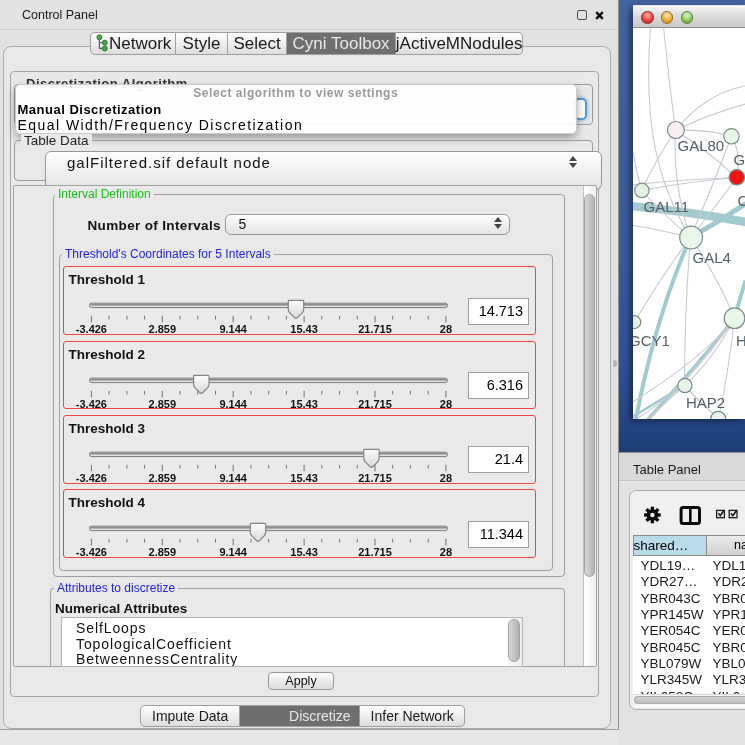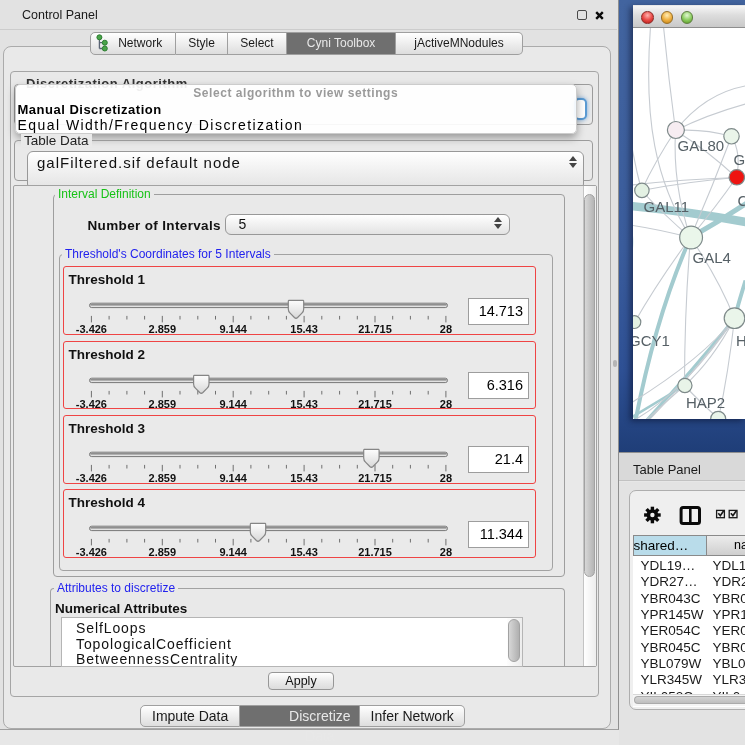--- a/index.html
+++ b/index.html
@@ -6,21 +6,21 @@
 .a{position:absolute}
 .gb{position:absolute;border:1px solid #9b9b9b;border-radius:4px}
 .gt{position:absolute;background:#e9e9e9;padding:0 3px;font-size:12px;line-height:13px}
 .combo{position:absolute;border:1px solid #989898;border-radius:6px;
 background:linear-gradient(#ffffff,#f2f2f2 45%,#e3e3e3);font-size:15px;letter-spacing:1px;color:#111}
 .ud{position:absolute;width:9px}
 .ud .u{width:0;height:0;border-left:4px solid transparent;border-right:4px solid transparent;border-bottom:5px solid #444;margin-bottom:2px}
 .ud .d{width:0;height:0;border-left:4px solid transparent;border-right:4px solid transparent;border-top:5px solid #444}
 .vf{position:absolute;background:#fff;border:1px solid #9d9d9d;font-size:14.5px;color:#000;text-align:right;padding-right:5px}
 .tabbtn{position:absolute;top:31.5px;height:23px;background:linear-gradient(#ffffff,#eeeeee 50%,#dddddd);
-border:1px solid #9f9f9f;border-left:none;font-size:12px;color:#1a1a1a;text-align:center;line-height:21px}
+border:1px solid #9f9f9f;border-left:none;font-size:17px;color:#1a1a1a;text-align:center;line-height:21px}
 .btabbtn{position:absolute;top:705px;height:22px;background:linear-gradient(#ffffff,#eeeeee 50%,#dddddd);
 border:1px solid #9f9f9f;border-left:none;font-size:14px;color:#1a1a1a;text-align:center;line-height:20px}
 .sel{background:#6f6f6f !important;color:#e8e8e8 !important}
 .row{position:absolute;left:62.5px;width:473.5px;height:68.6px;border:1px solid #ef4444;border-radius:3px;background:#eaeaea}
 .rl{position:absolute;left:5px;top:5px;font-weight:bold;font-size:13.5px;color:#111}
 .tr1{position:absolute;font-size:13.5px;color:#1a1a1a}
 .tr2{position:absolute;font-size:13.5px;color:#1a1a1a}
 </style></head><body>
 <div class="a" style="left:0;top:0;width:745px;height:745px">
 <div class="a" style="left:619px;top:0;width:126px;height:452px;background:linear-gradient(#42649f,#3a5c9c 55%,#2e5094 82%,#1f3e78)"></div>
@@ -166,21 +166,21 @@
       <div class="gb" style="left:14px;top:84px;width:579px;height:41px"></div>
       <div class="gt" style="left:23px;top:76.5px;font-weight:bold;font-size:13px;letter-spacing:0.5px;color:#333;background:none">Discretization Algorithm</div>
       <div class="a" style="left:573.5px;top:98px;width:13.5px;height:22px;border-radius:5px;background:#fff;border:2px solid #5b9bd3;box-shadow:0 0 4px #74a8dd"></div>
       <div class="a" style="left:14.5px;top:84px;width:562.5px;height:49.5px;background:rgba(255,255,255,0.92);border:1px solid #cccccc;border-radius:5px;box-shadow:0 4px 9px rgba(0,0,0,0.35)">
         <div style="height:16.5px;text-align:center;font-size:12px;letter-spacing:0.55px;font-weight:bold;color:#9a9a9a;line-height:17px">Select algorithm to view settings</div>
         <div style="height:16.5px;font-size:13px;letter-spacing:0.5px;font-weight:bold;color:#000;line-height:16px;padding-left:2px">Manual Discretization</div>
         <div style="height:16.5px;font-size:14px;letter-spacing:1.45px;color:#000;line-height:15.5px;padding-left:2px">Equal Width/Frequency Discretization</div>
       </div>
       <div class="gb" style="left:14px;top:140px;width:579px;height:41px"></div>
       <div class="gt" style="left:21px;top:134px;font-size:13.5px;color:#222">Table Data</div>
-      <div class="combo" style="left:27px;top:151px;width:557px;height:39px;line-height:21px;padding-left:9px">galFiltered.sif default node</div>
+      <div class="combo" style="left:45px;top:151px;width:557px;height:39px;line-height:21px;padding-left:21px">galFiltered.sif default node</div>
       <div class="ud" style="left:569px;top:155.5px">
         <div class="u"></div>
         <div class="d"></div>
       </div>
       <div class="a" style="left:12.5px;top:185px;width:584.5px;height:482px;border:1px solid #a2a2a2;background:#e9e9e9;border-radius:2px"></div>
       <div class="a" style="left:582.5px;top:186px;width:13.5px;height:480px;background:linear-gradient(90deg,#ffffff,#ededed);border-left:1px solid #c4c4c4"></div>
       <div class="a" style="left:584px;top:194px;width:10.5px;height:383px;background:linear-gradient(90deg,#d7d7d7,#b5b5b5);border:1px solid #a2a2a2;border-radius:5.5px"></div>
       <div class="gb" style="left:53px;top:194px;width:512px;height:382.5px;border-color:#9e9e9e"></div>
       <div class="gt" style="left:55px;top:188px;color:#16c216;font-size:12px">Interval Definition</div>
       <div class="a" style="left:87.5px;top:218px;font-weight:bold;font-size:13.5px;letter-spacing:0.35px;color:#111">Number of Intervals</div>

